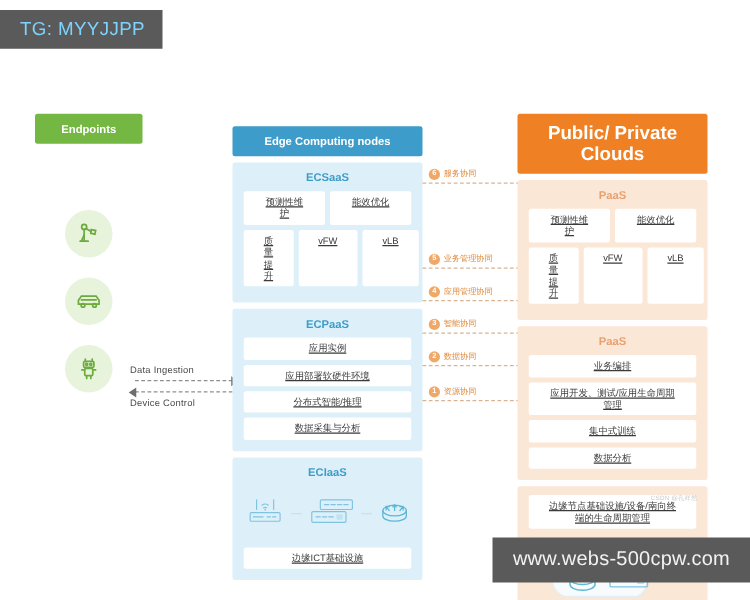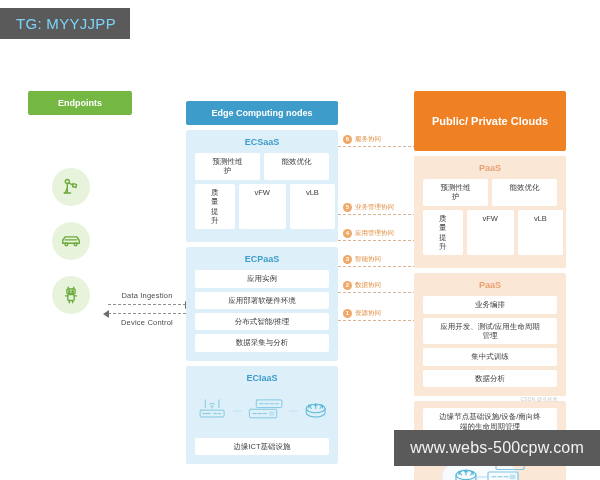--- a/index.html
+++ b/index.html
@@ -37,32 +37,32 @@
   .diagram { position: absolute; left: 0; top: 78px; width: 600px; height: 330px; }
 
   .col-head {
     color: #fff; font-weight: bold; text-align: center;
     border-radius: 2px;
   }
 
   
   .endpoints-col { position: absolute; left: 28px; top: 13px; width: 86px; }
   .endpoints-head {
-    background: #74b743; font-size: 9px; padding: 7px 0 7px 0; width: 104px;
+    background: #74b743; font-size: 9px; padding: 7px 0 7px 0; width: 86px;
   }
   .endpoint-icons { position: absolute; left: 28px; top: 90px; width: 86px; }
   .ep-circle {
     width: 38px; height: 38px; border-radius: 50%;
     background: #e7f3da; margin: 0 auto 16px auto;
     display: flex; align-items: center; justify-content: center;
   }
   .ep-circle svg { display:block; }
 
   
-  .arrows { position: absolute; left: 104px; top: 213px; width: 86px; text-align: center; }
+  .arrows { position: absolute; left: 104px; top: 213px; width: 86px; }
   .arrow-label { font-size: 7.5px; color: #4a4a4a; letter-spacing: .2px; }
   .arrow-line { position: relative; height: 9px; }
   .dash {
     position: absolute; top: 4px; left: 4px; right: 4px;
     border-top: 1px dashed #8f8f8f;
   }
   .tri-r {
     position: absolute; right: -1px; top: 0.5px;
     width: 0; height: 0;
     border-top: 4px solid transparent; border-bottom: 4px solid transparent;
@@ -74,34 +74,34 @@
     border-top: 4px solid transparent; border-bottom: 4px solid transparent;
     border-right: 6px solid #6e6e6e;
   }
 
   
   .edge-col { position: absolute; left: 186px; top: 23px; width: 152px; }
   .edge-head { background: #3d9cc9; font-size: 9px; padding: 7px 0; }
 
   
   .cloud-col { position: absolute; left: 414px; top: 13px; width: 152px; }
-  .cloud-head { background: #ef8023; font-size: 11px; padding: 24px 0; }
+  .cloud-head { background: #ef8023; font-size: 15px; padding: 7px 0; }
 
   .layer { margin-top: 5px; border-radius: 2px; padding: 7px 9px 9px 9px; }
   .layer-blue { background: #ddf0f9; }
   .layer-orange { background: #fbe7d6; }
 
   .layer-title { text-align: center; font-size: 9px; font-weight: bold; margin-bottom: 6px; }
   .t-blue { color: #3d9cc9; }
   .t-orange { color: #e8a070; }
 
   .chip {
     background: #ffffff; border-radius: 2px;
     font-size: 7.5px; color: #3b3b3b; text-align: center;
-    padding: 4px 16px; margin-bottom: 4px; line-height: 1.25;
+    padding: 4px 16px; margin-bottom: 4px; line-height: 1.25; text-decoration: underline;
   }
   .chip:last-child { margin-bottom: 0; }
   .chip-row { display: flex; gap: 4px; margin-bottom: 4px; }
   .chip-row .chip { flex: 1; margin-bottom: 0; }
   .chip-row.last { margin-bottom: 4px; }
 
   .icon-band {
     display: flex; align-items: center; justify-content: center;
     gap: 4px; height: 44px; margin: 4px 0 5px 0; position: relative;
   }

